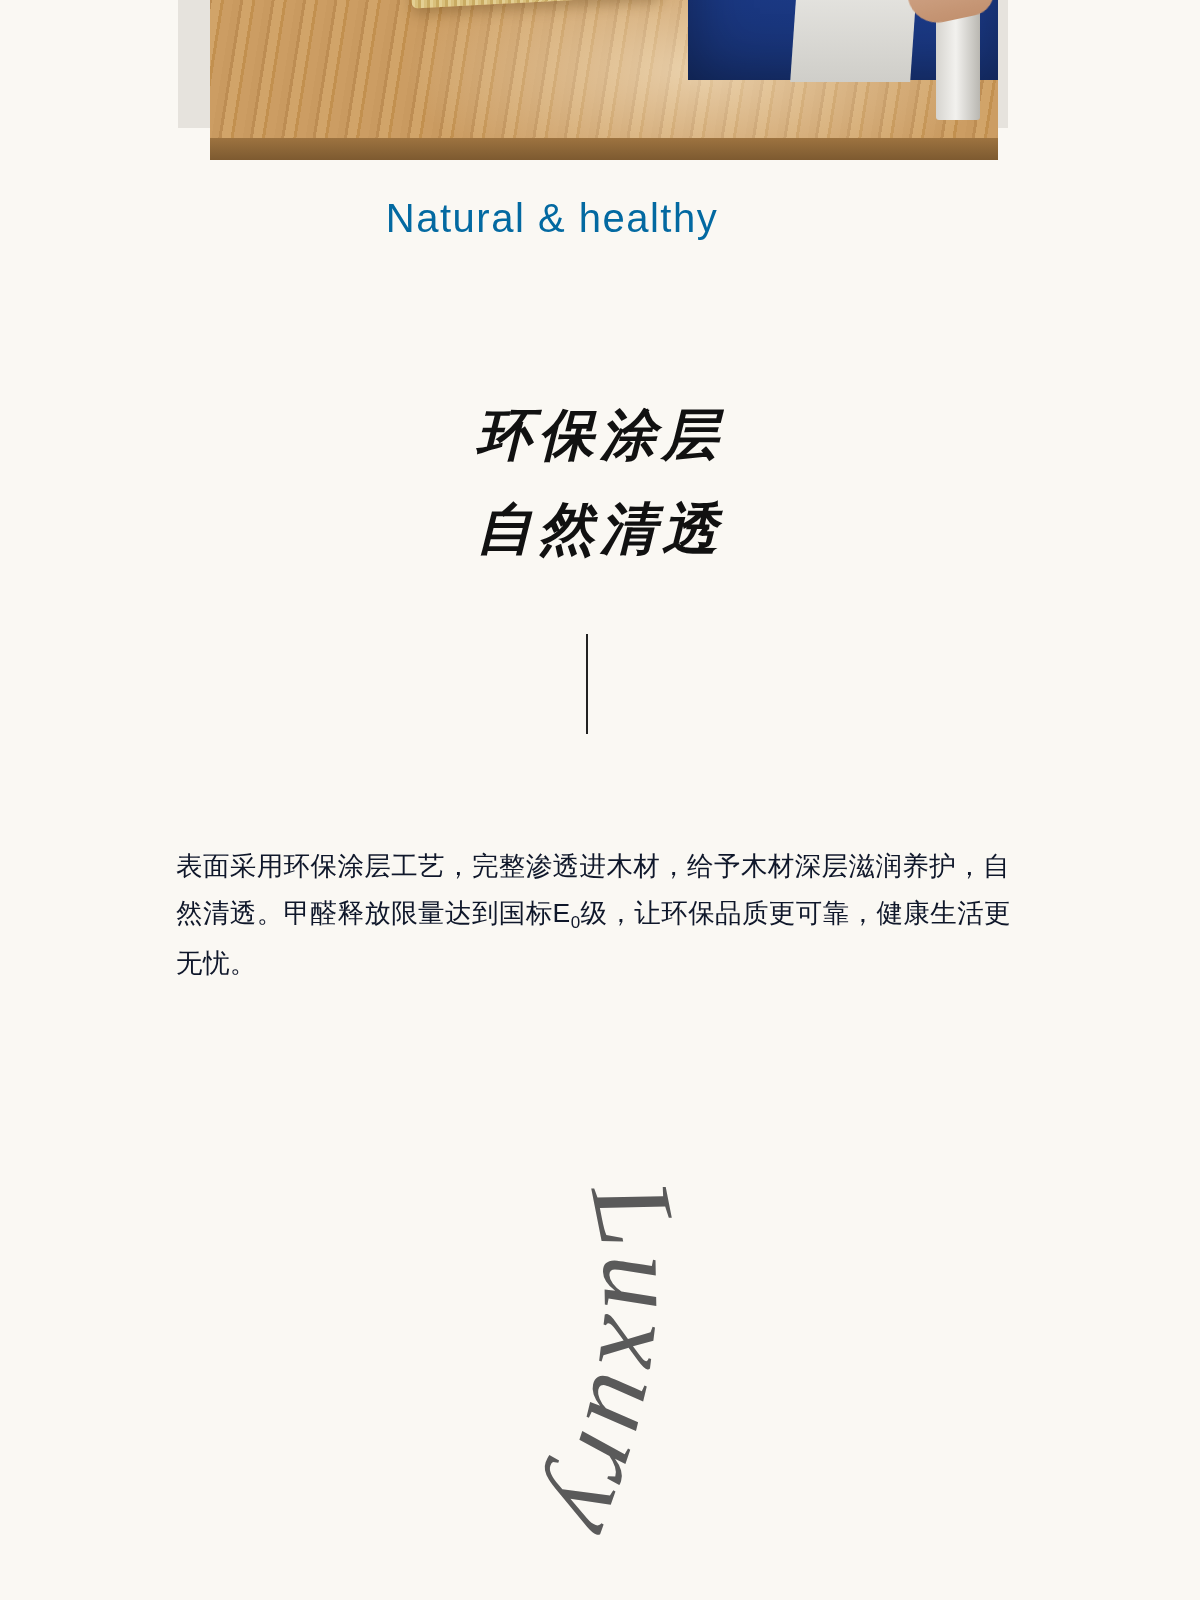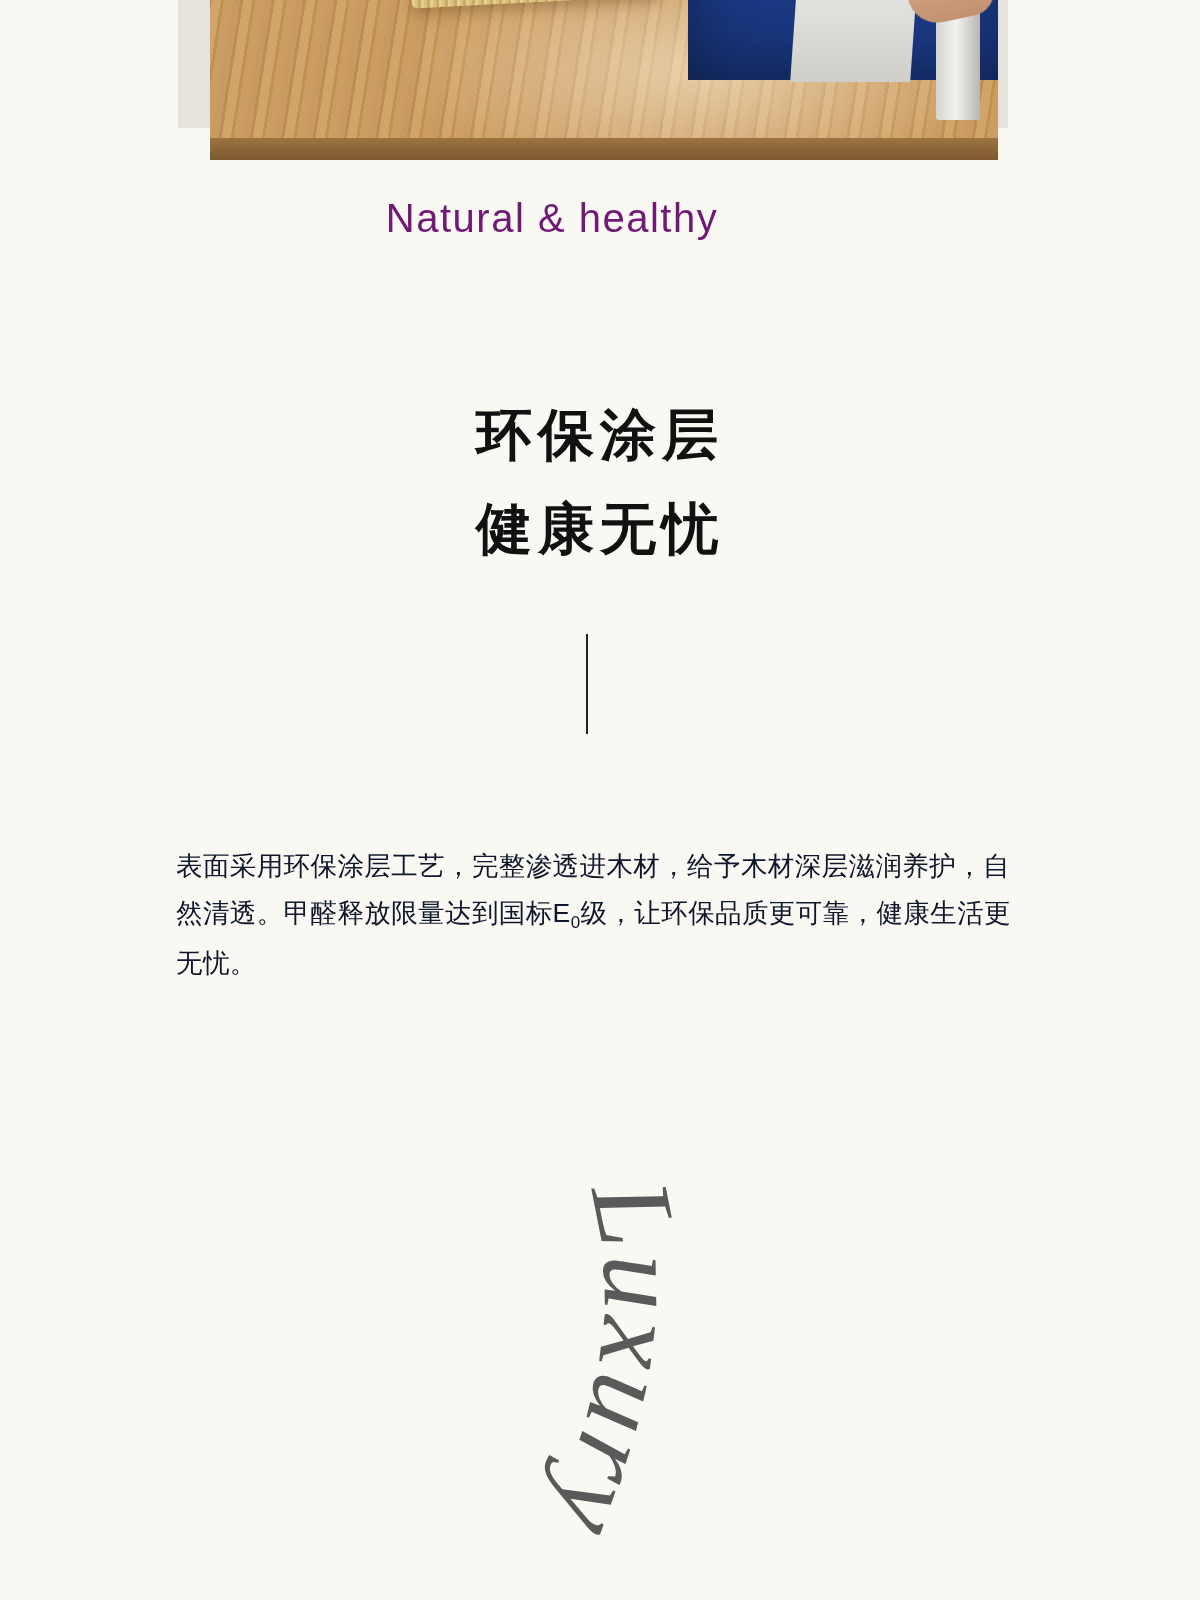--- a/index.html
+++ b/index.html
@@ -149,36 +149,37 @@
 
   
   .en-caption {
     position: absolute;
     left: 0;
     top: 196px;
     width: 1104px;
     text-align: center;
     font-size: 40px;
     letter-spacing: 1.5px;
-    color: #701a75;
+    color: #0369a1;
     font-weight: 400;
   }
 
   
   .headline {
     position: absolute;
     left: 0;
     top: 388px;
     width: 1200px;
     text-align: center;
     color: #111;
     font-weight: 700;
     font-size: 56px;
     line-height: 94px;
     letter-spacing: 6px;
+    font-style: italic;
   }
   .headline div { display: block; }
 
   
   .divider {
     position: absolute;
     left: 586px;
     top: 634px;
     width: 2px;
     height: 100px;
@@ -234,21 +235,21 @@
     <div class="brush-head"></div>
 
     <div class="wood-edge"></div>
   </div>
 </div>
 
 <div class="en-caption">Natural &amp; healthy</div>
 
 <div class="headline">
   <div>环保涂层</div>
-  <div>健康无忧</div>
+  <div>自然清透</div>
 </div>
 
 <div class="divider"></div>
 
 <p class="paragraph"><span>表面采用环保涂层工艺，完整渗透进木材，给予木材深层滋润养护，自然清透。甲醛释放限量达到国标E</span><sub>0</sub><span>级，让环保品质更可靠，健康生活更无忧。</span></p>
 
 <div class="luxury">
   <svg width="420" height="430" viewBox="0 0 420 430" xmlns="http://www.w3.org/2000/svg">
     <defs>
       <path id="lxpath" d="M 120 10 C 150 110, 130 210, 95 300 C 75 355, 60 400, 55 430" fill="none"></path>

